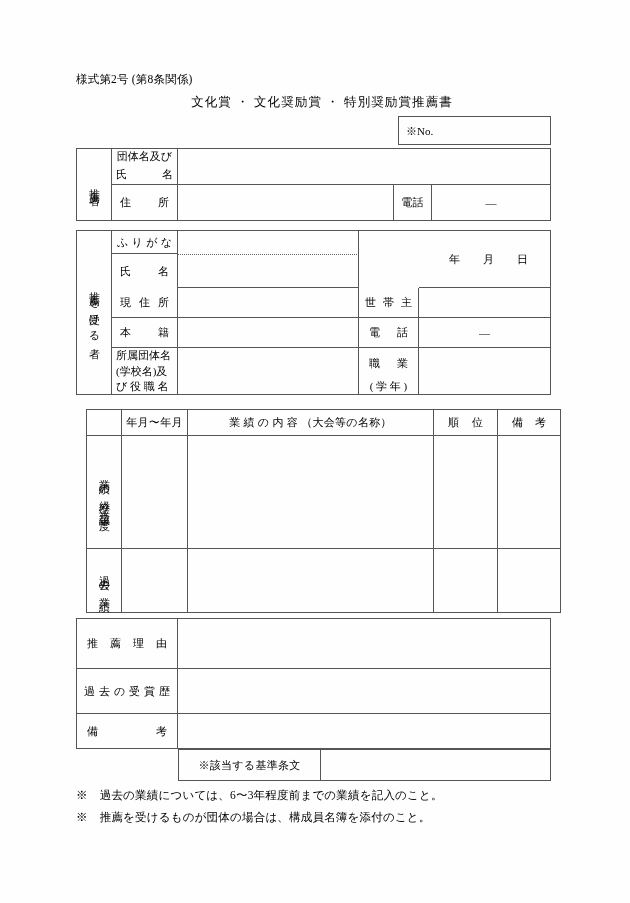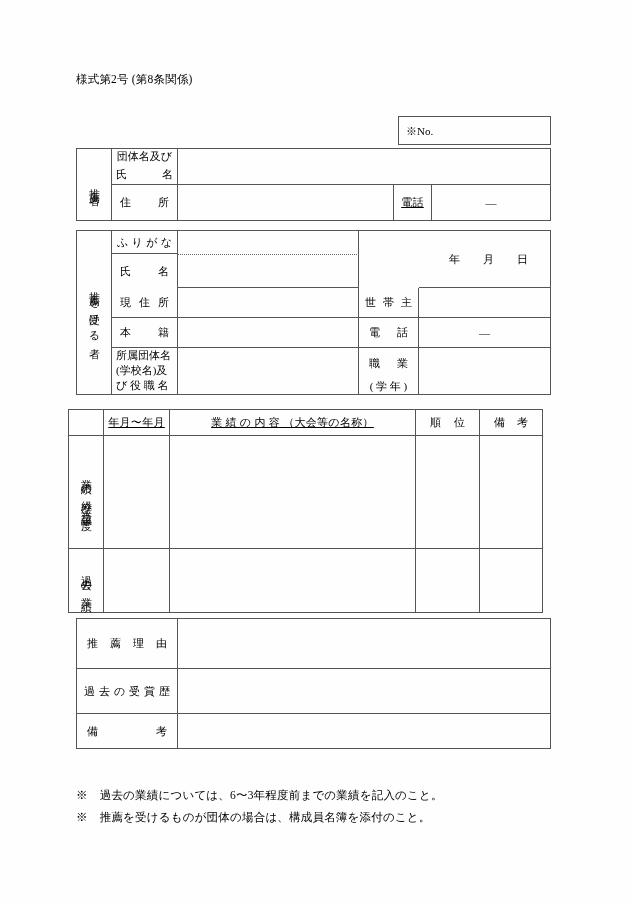--- a/index.html
+++ b/index.html
@@ -79,40 +79,39 @@
   .bd-b { border-bottom: 1px solid #555; }
 
   .lbl {
     display: flex;
     align-items: center;
     justify-content: center;
     height: 100%;
     width: 100%;
     white-space: nowrap;
     letter-spacing: 0.3px;
-    text-decoration: underline;
   }
   
   .lbl-spread {
     display: flex;
     align-items: center;
     height: 100%;
     width: 100%;
     padding: 0 8px;
     box-sizing: border-box;
     justify-content: space-between;
     white-space: nowrap;
   }
   .lbl-spread > span { display: inline-block; }
 
   .lbl-multi {
     display: flex;
     flex-direction: column;
     align-items: center;
-    justify-content: flex-start;
+    justify-content: space-between;
     height: 100%;
     width: 100%;
     line-height: 1.35;
     white-space: nowrap;
   }
 
   
   .vlabel {
     display: flex;
     align-items: center;
@@ -168,20 +167,21 @@
     letter-spacing: 0.2px;
   }
   .note .mark { margin-right: 12px; }
 </style>
 </head>
 <body>
 
 <div class="page">
 
   <div class="form-code">様式第2号 (第8条関係)</div>
+  <div class="doc-title">文化賞 ・ 文化奨励賞 ・ 特別奨励賞推薦書</div>
 
   <div class="no-box">
     <span class="no-label">※No.</span>
   </div>
 
   <div class="tbl" style="left:76px; top:148px; width:475px; height:73px;">
 
     <div class="cell bd-r" style="left:0; top:0; width:35px; height:71px;">
       <div class="vlabel">
           <span>推薦者</span>
@@ -311,21 +311,21 @@
           <span>業</span>
         </span>
         <span>( 学 年 )</span>
       </div>
     </div>
     <div class="cell" style="left:342px; top:117px; width:131px; height:46px;">
       <div class="value-area"></div>
     </div>
   </div>
 
-  <div class="tbl" style="left:68px; top:409px; width:475px; height:204px;">
+  <div class="tbl" style="left:86px; top:409px; width:475px; height:204px;">
 
     <div class="cell bd-r bd-b" style="left:0; top:0; width:35px; height:26px;"></div>
     <div class="cell bd-r bd-b" style="left:35px; top:0; width:66px; height:26px;">
       <div class="lbl">年月〜年月</div>
     </div>
     <div class="cell bd-r bd-b" style="left:101px; top:0; width:246px; height:26px;">
       <div class="lbl">業 績 の 内 容 （大会等の名称）</div>
     </div>
     <div class="cell bd-r bd-b" style="left:347px; top:0; width:64px; height:26px;">
       <div class="lbl-spread" style="padding:0 14px;">
@@ -409,20 +409,28 @@
       <div class="lbl-spread" style="padding:0 10px;">
         <span>備</span>
         <span>考</span>
       </div>
     </div>
     <div class="cell" style="left:101px; top:95px; width:372px; height:34px;">
       <div class="value-area"></div>
     </div>
   </div>
 
+  <div class="tbl" style="left:178px; top:749px; width:373px; height:32px;">
+    <div class="cell bd-r" style="left:0; top:0; width:142px; height:30px;">
+      <div class="lbl">※該当する基準条文</div>
+    </div>
+    <div class="cell" style="left:142px; top:0; width:229px; height:30px;">
+      <div class="value-area"></div>
+    </div>
+  </div>
 
   <div class="note" style="left:76px; top:788px;">
     <span class="mark">※</span><span>過去の業績については、6〜3年程度前までの業績を記入のこと。</span>
   </div>
   <div class="note" style="left:76px; top:810px;">
     <span class="mark">※</span><span>推薦を受けるものが団体の場合は、構成員名簿を添付のこと。</span>
   </div>
 
 </div>
 

